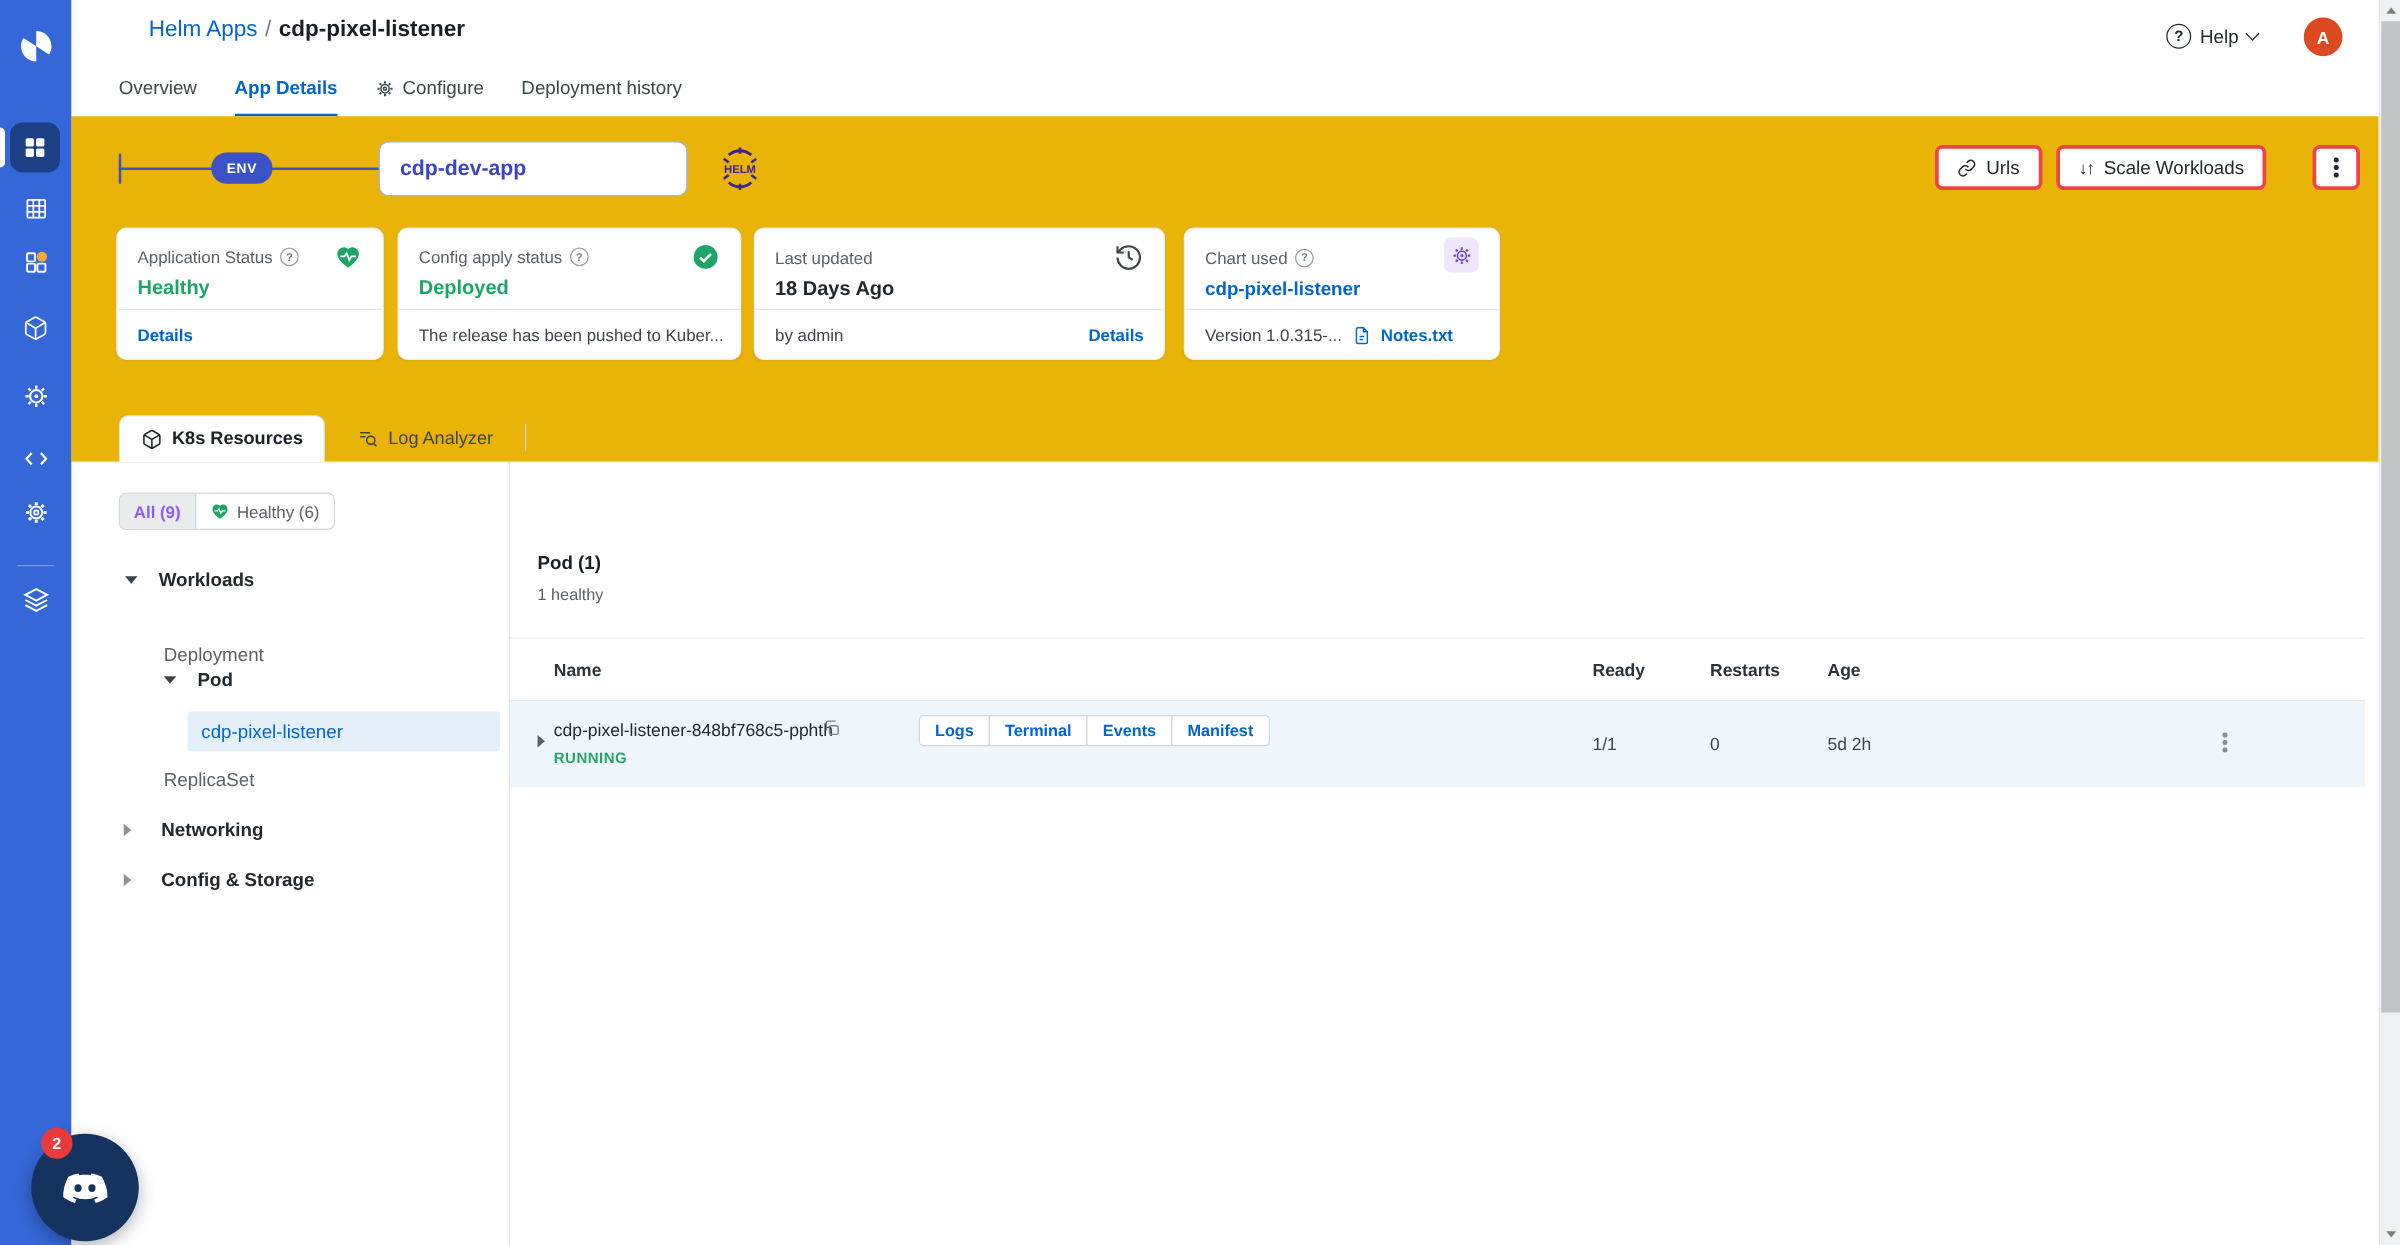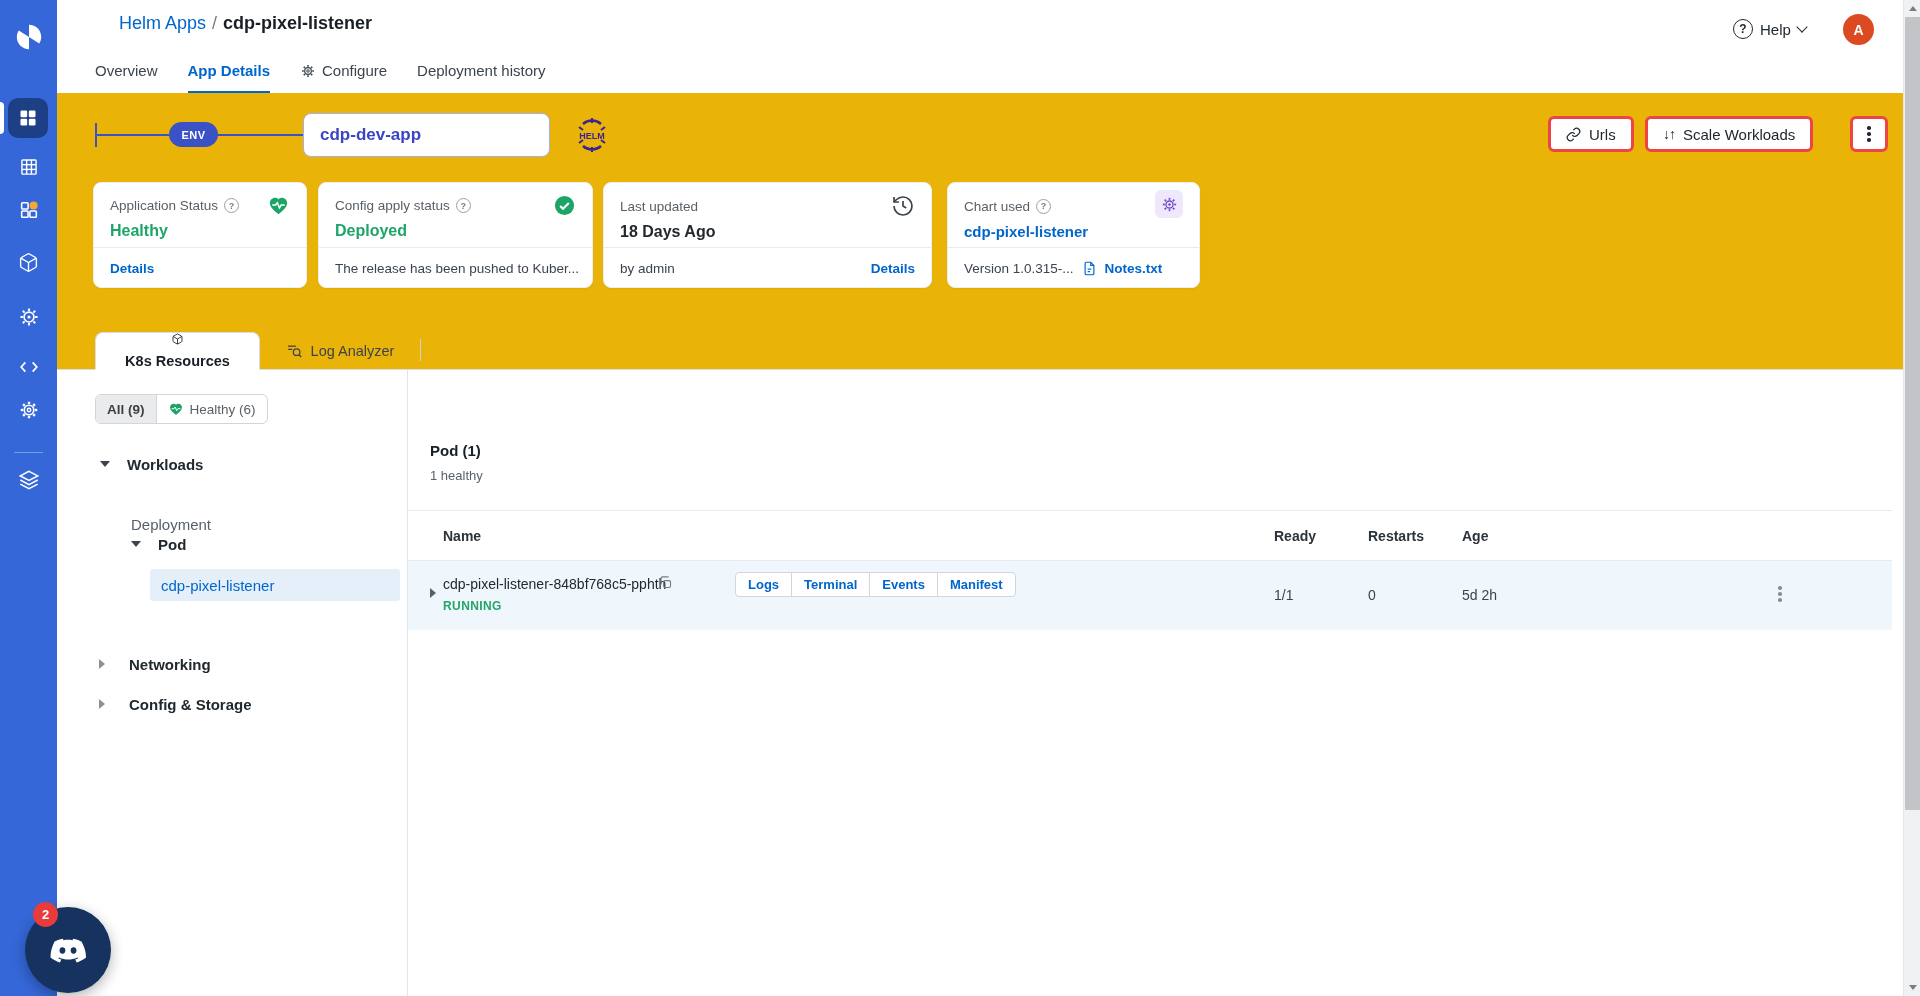--- a/index.html
+++ b/index.html
@@ -53,29 +53,29 @@
   .q-icon { width:15px; height:15px; border:1.3px solid #9aa1a9; border-radius:50%; color:#767d84; font-size:9px; font-weight:700; display:flex; align-items:center; justify-content:center; cursor:pointer; }
   .card-status-icon { margin-left:auto; display:flex; }
   .card-value { margin-top:5px; font-size:16px; font-weight:700; }
   .green { color:#1da568; }
   .dark { color:#21292f; }
   .bluelink { color:#0066cc; font-weight:600; cursor:pointer; }
   .card-footer { height:41px; border-top:1px solid #e8ebee; display:flex; align-items:center; padding:0 16px; font-size:13.5px; gap:8px; white-space:nowrap; overflow:hidden; }
   .gear-tile { width:28px; height:28px; background:#efe8fc; border-radius:6px; display:flex; align-items:center; justify-content:center; margin-top:-4px; }
 
   
-  .rtab-active { position:absolute; left:38px; bottom:-1px; width:165px; height:38px; background:#fff; border:1px solid #d9dee3; border-bottom:1px solid #fff; border-radius:8px 8px 0 0; display:flex; align-items:center; justify-content:center; gap:8px; font-size:14.5px; font-weight:600; color:#181f27; cursor:pointer; z-index:2;flex-direction:column; }
+  .rtab-active { position:absolute; left:38px; bottom:-1px; width:165px; height:38px; background:#fff; border:1px solid #d9dee3; border-bottom:1px solid #fff; border-radius:8px 8px 0 0; display:flex; align-items:center; justify-content:center; gap:8px; font-size:14.5px; font-weight:600; color:#181f27; cursor:pointer; z-index:2; }
   .rtab { position:absolute; left:213px; bottom:0; width:140px; height:36px; display:flex; align-items:center; justify-content:center; gap:8px; font-size:14.5px; color:#3b444c; cursor:pointer; }
   .rtab-sep { position:absolute; left:363px; bottom:8px; width:1px; height:22px; background:#ccd1d6; }
 
   
   .content { position:absolute; left:57px; top:370px; width:1846px; height:626px; background:#fff; }
   .chips { position:absolute; left:38px; top:24px; height:30px; display:flex; border:1px solid #d0d6db; border-radius:6px; overflow:hidden; background:#fff; }
   .chip { display:flex; align-items:center; gap:6px; padding:0 11px; font-size:13.5px; color:#596168; cursor:pointer; }
-  .chip.sel { background:#e9ebed; color:#404040; font-weight:700; border-right:1px solid #d0d6db; }
+  .chip.sel { background:#e9ebed; color:#8b5cf6; font-weight:700; border-right:1px solid #d0d6db; }
 
   
   .tree-divider { position:absolute; left:350px; top:0; width:1px; height:626px; background:#e2e6ea; }
   .tree-row { position:absolute; left:0; width:350px; height:32px; display:flex; align-items:center; font-size:15px; cursor:pointer; }
   .tnode { font-weight:600; color:#21292f; }
   .tleaf { color:#596168; }
   .caret-down { width:0; height:0; border-left:5px solid transparent; border-right:5px solid transparent; border-top:6px solid #3b444c; display:inline-block; }
   .caret-right { width:0; height:0; border-top:5px solid transparent; border-bottom:5px solid transparent; border-left:6px solid #8a9198; display:inline-block; }
   .tree-sel { position:absolute; left:93px; top:199px; width:250px; height:32px; background:#e4effa; border-radius:3px; display:flex; align-items:center; padding-left:11px; font-size:15px; color:#0066cc; cursor:pointer; }
 
@@ -440,20 +440,23 @@
   </div>
   <div class="tree-row" style="top:118px;">
     <span class="tleaf" style="margin-left:74px;margin-top:40px;">Deployment</span>
   </div>
   <div class="tree-row" style="top:158px;">
     <span class="caret-down" style="margin-left:74px;"></span>
     <span class="tnode" style="margin-left:17px;">Pod</span>
   </div>
   <div class="tree-sel">
     <span>cdp-pixel-listener</span>
+  </div>
+  <div class="tree-row" style="top:238px;">
+    <span class="tleaf" style="margin-left:74px;">ReplicaSet</span>
   </div>
   <div class="tree-row" style="top:318px;">
     <span class="caret-right" style="margin-left:42px;"></span>
     <span class="tnode" style="margin-left:24px;">Config &amp; Storage</span>
   </div>
   <div class="tree-row" style="top:278px;">
     <span class="caret-right" style="margin-left:42px;"></span>
     <span class="tnode" style="margin-left:24px;">Networking</span>
   </div>
 

